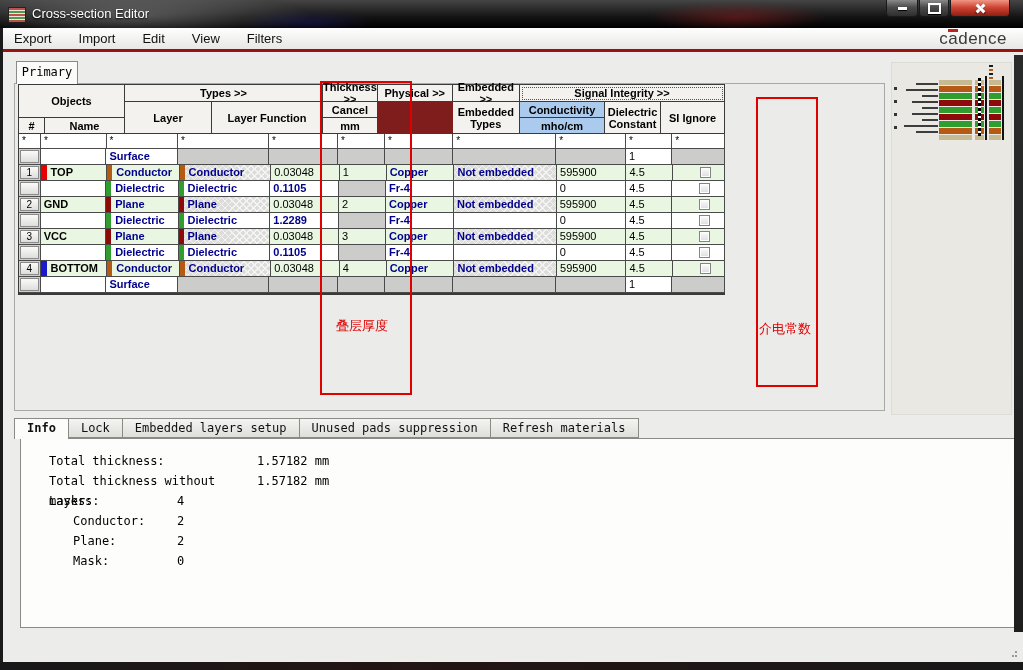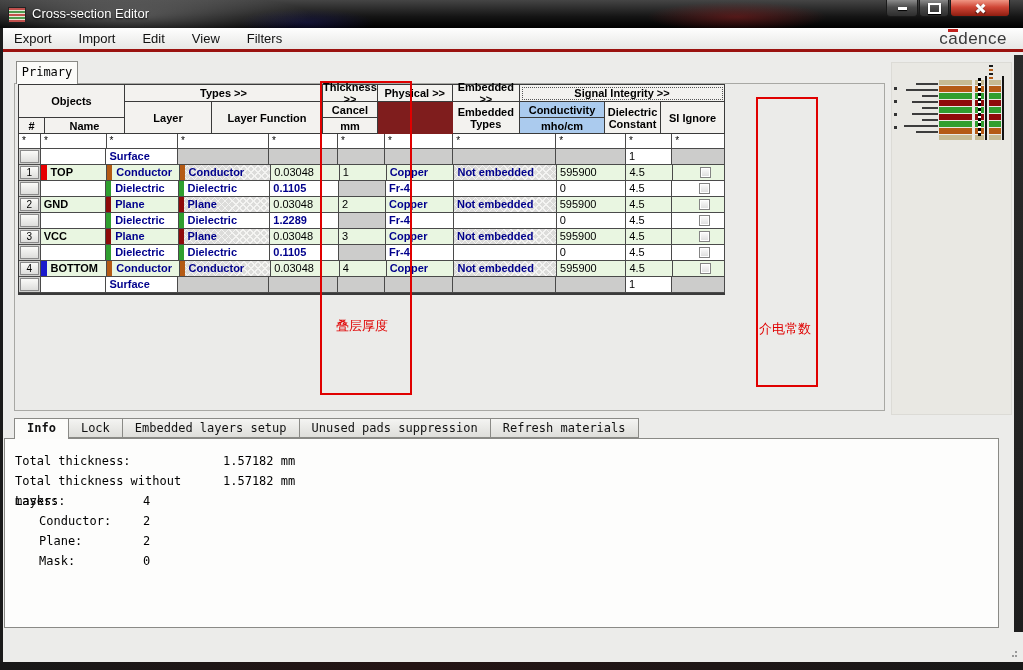--- a/index.html
+++ b/index.html
@@ -103,22 +103,22 @@
   .mini-dash{position:absolute;width:4px;height:16px;
     background:repeating-linear-gradient(#1a1a1a 0 2px,#e9e8e3 2px 4px,#b45a14 4px 6px,#e9e8e3 6px 8px);}
 
   
   .btabs{position:absolute;left:14px;top:418px;display:flex;z-index:3;}
   .btab{height:20px;box-sizing:border-box;border:1px solid #8a8a86;border-left:none;
     background:linear-gradient(#f4f4f2,#dededa);font-family:"DejaVu Sans Mono",monospace;
     font-size:12px;line-height:18px;padding:0 12px;color:#111;}
   .btab:first-child{border-left:1px solid #8a8a86;}
   .btab.active{background:#fcfcfa;height:21px;border-bottom:none;font-weight:bold;}
-  .info-panel{position:absolute;left:4px;top:438px;width:995px;height:190px;box-sizing:border-box;
-    background:#fdfdfc;border:1px solid #8a8a86;}
+  .info-panel{position:absolute;left:20px;top:438px;width:995px;height:190px;box-sizing:border-box;
+    background:#fdfdfc;border:1px solid #8a8a86;padding-left:18px;}
   .iline{display:flex;font-family:"DejaVu Sans Mono",monospace;font-size:12px;color:#000;
     padding-left:10px;height:20px;line-height:20px;}
   .iline:first-child{margin-top:12px;}
   .iline .lbl.w1{width:208px;} .iline .lbl.w2{width:128px;}
   .iline.ind .lbl{padding-left:24px;box-sizing:border-box;}
 
   
   .btn-row{position:absolute;top:633px;left:0;width:1023px;height:24px;}
   .abtn{position:absolute;width:74px;height:23px;box-sizing:border-box;border:1px solid #8a8a8a;
     border-radius:3px;background:linear-gradient(#fefefe,#e3e3e1);

